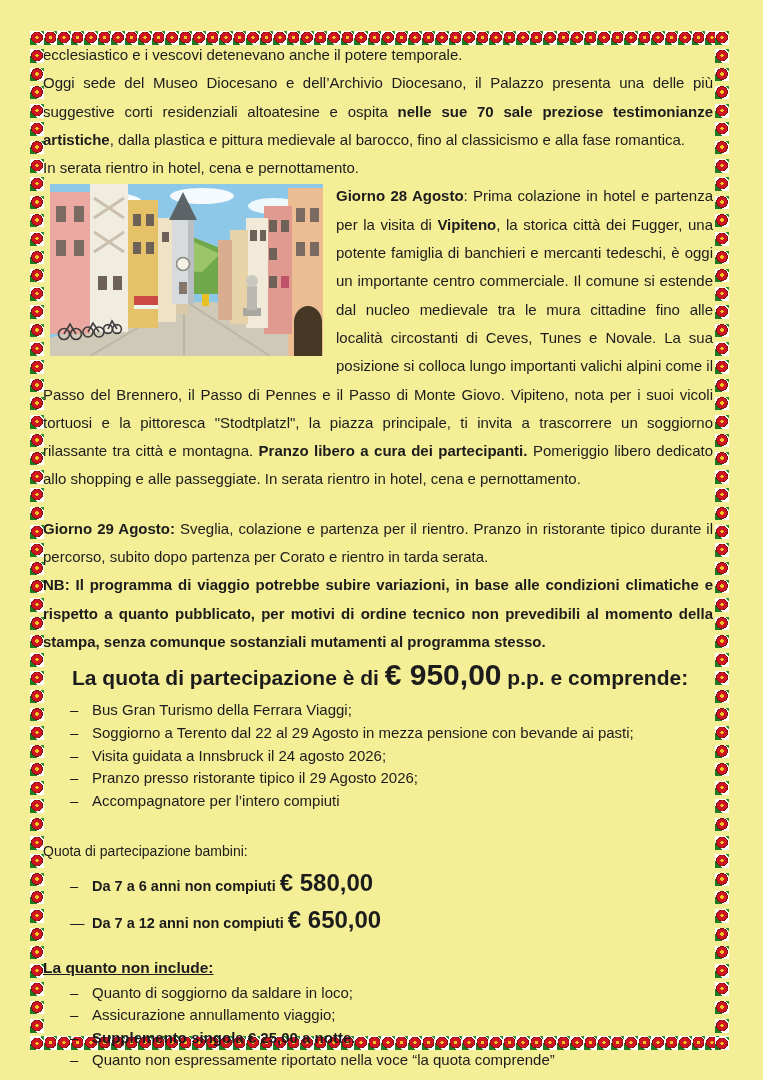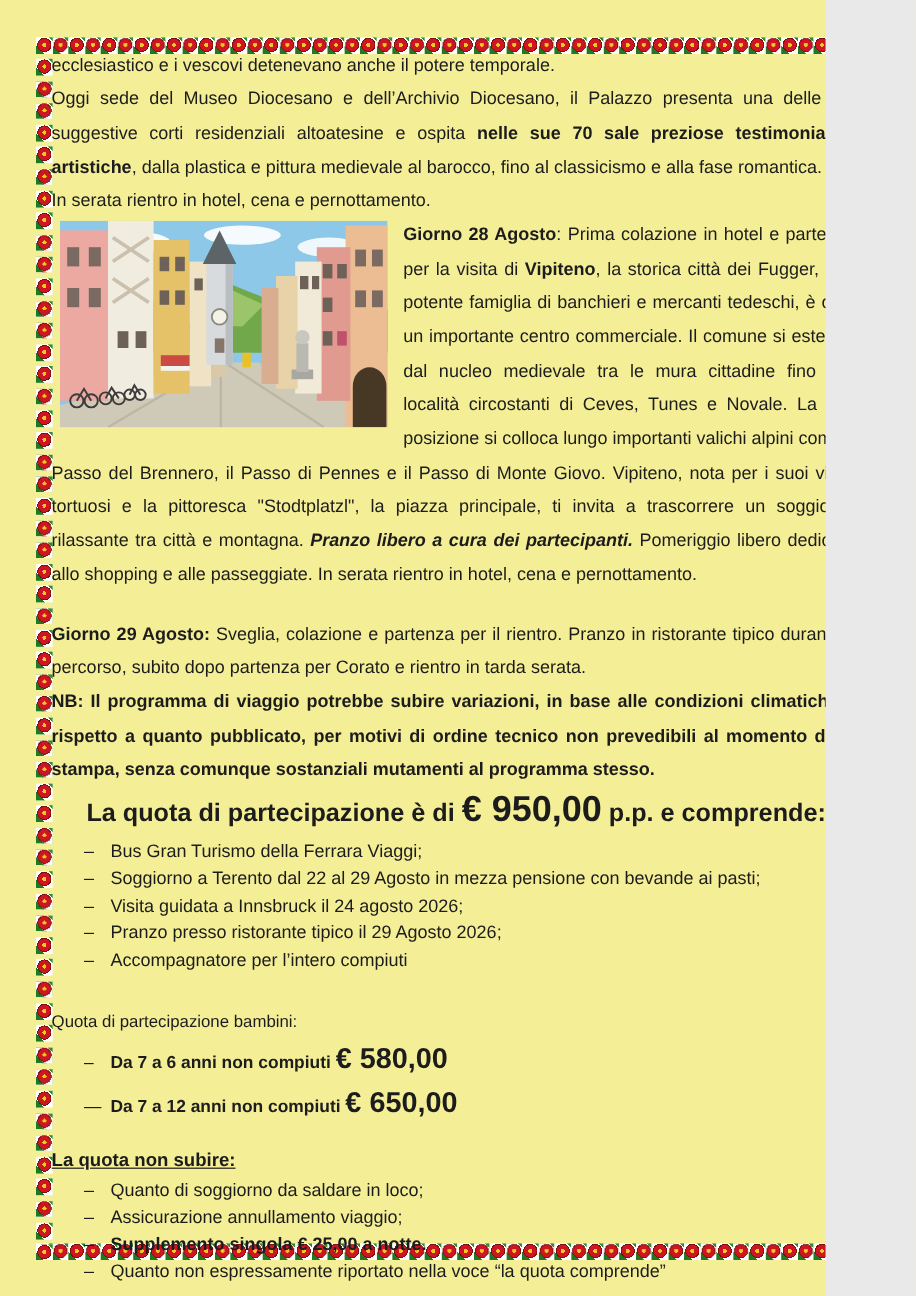--- a/index.html
+++ b/index.html
@@ -1,18 +1,18 @@
 <!DOCTYPE html>
 <html><head>
 <meta charset="utf-8">
 <style>
   * { margin:0; padding:0; box-sizing:border-box; }
   html,body { background:#e9e9e9; }
   .page {
-    position:relative; width:688px; height:1080px;
+    position:relative; width:763px; height:1080px;
     background:#f4ee96; overflow:hidden;
     font-family:"Liberation Sans", sans-serif;
     color:#1c1c1c;
   }
   
   .strip { position:absolute; display:flex; overflow:hidden; }
   .strip-h { left:30px; width:699px; height:14px; flex-direction:row; }
   .strip-v { top:31px; width:14px; height:1019px; flex-direction:column; gap:4.8px; }
   .strip-top { top:31px; }
   .strip-bottom { top:1036px; }
@@ -24,21 +24,21 @@
       radial-gradient(circle at 50% 46%, #f0c81e 0 1.7px, #cd1621 1.7px 5.1px, #7e1010 5.1px 5.9px, rgba(0,0,0,0) 5.9px),
       linear-gradient(45deg, #1e7a22 0 5px, rgba(0,0,0,0) 5px),
       linear-gradient(225deg, #2c8f2c 0 2.6px, rgba(0,0,0,0) 2.6px);
   }
   .strip-h .tile { width:13.5px; height:14px; }
   .strip-v .tile { width:14px; height:13.5px; }
   
   .content { position:absolute; left:43px; top:41px; width:670px; }
   .body-par { font-size:15px; line-height:28.3px; text-align:justify; }
   .seg.b { font-weight:700; }
-  .seg.i { font-style:italic; }
+  .seg.i { }
   .seg.u { text-decoration:underline; }
   .photo { float:left; width:273px; height:172px; margin:2px 13px 3px 7px; }
   .photo svg { display:block; width:273px; height:172px; }
   .day29 { margin-top:21px; }
   .quota-heading { margin-top:0; margin-left:29px; font-size:21px; font-weight:700; line-height:38px; }
   .quota-heading .seg.xl { font-size:30px;margin-top:27px; }
   .dash-list { margin-top:2px; padding-left:27px; }
   .dash-item { display:flex; align-items:baseline; font-size:15px; line-height:22.7px; }
   .dash { flex:0 0 22px; }
   .dash-body { flex:1; }
@@ -397,21 +397,21 @@
         <div class="dash-item">
           <span class="dash">–</span>
           <span class="dash-body"><span class="seg b">Da 7 a 6 anni non compiuti </span><span class="seg b xl">€ 580,00</span></span>
         </div>
         <div class="dash-item">
           <span class="dash">—</span>
           <span class="dash-body"><span class="seg b">Da 7 a 12 anni non compiuti </span><span class="seg b xl">€ 650,00</span></span>
         </div>
       </div>
 
-    <p class="body-par noninc-heading"><span class="seg b u">La quota non subire:</span></p>
+    <p class="body-par noninc-heading"><span class="seg b u">La quanto non include:</span></p>
 
     <div class="dash-list noninc-list">
         <div class="dash-item">
           <span class="dash">–</span>
           <span class="dash-body">Quanto di soggiorno da saldare in loco;</span>
         </div>
         <div class="dash-item">
           <span class="dash">–</span>
           <span class="dash-body">Assicurazione annullamento viaggio;</span>
         </div>

